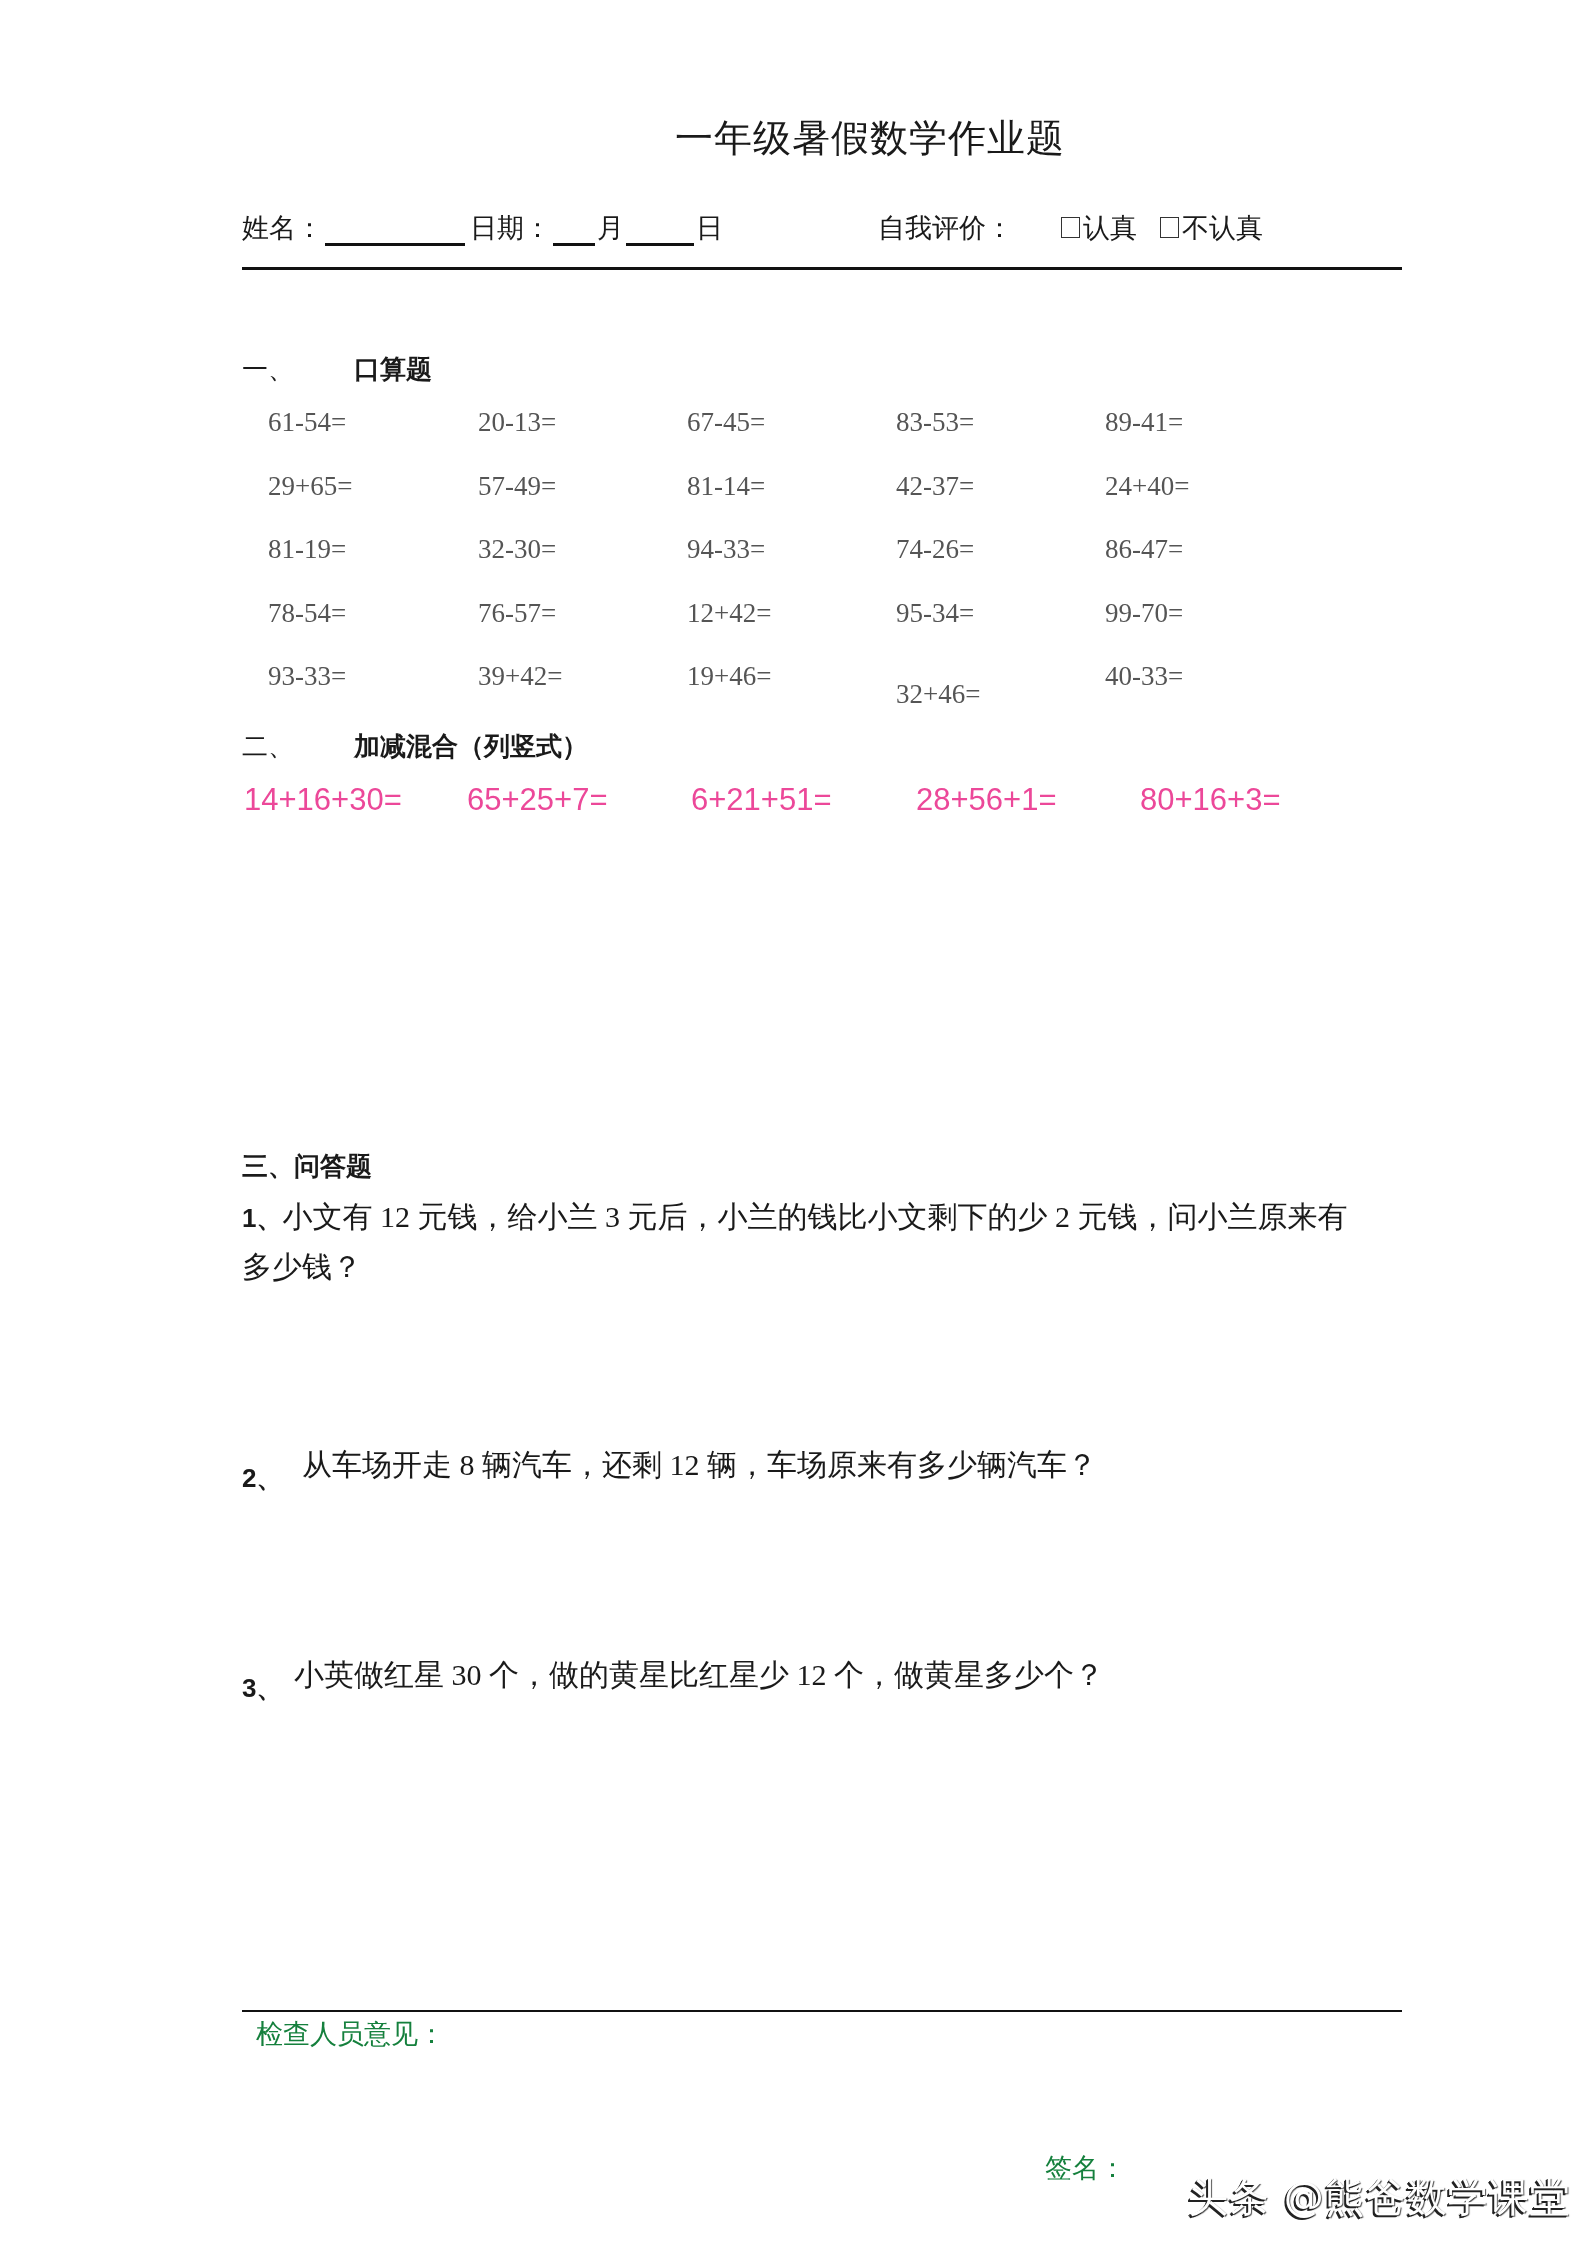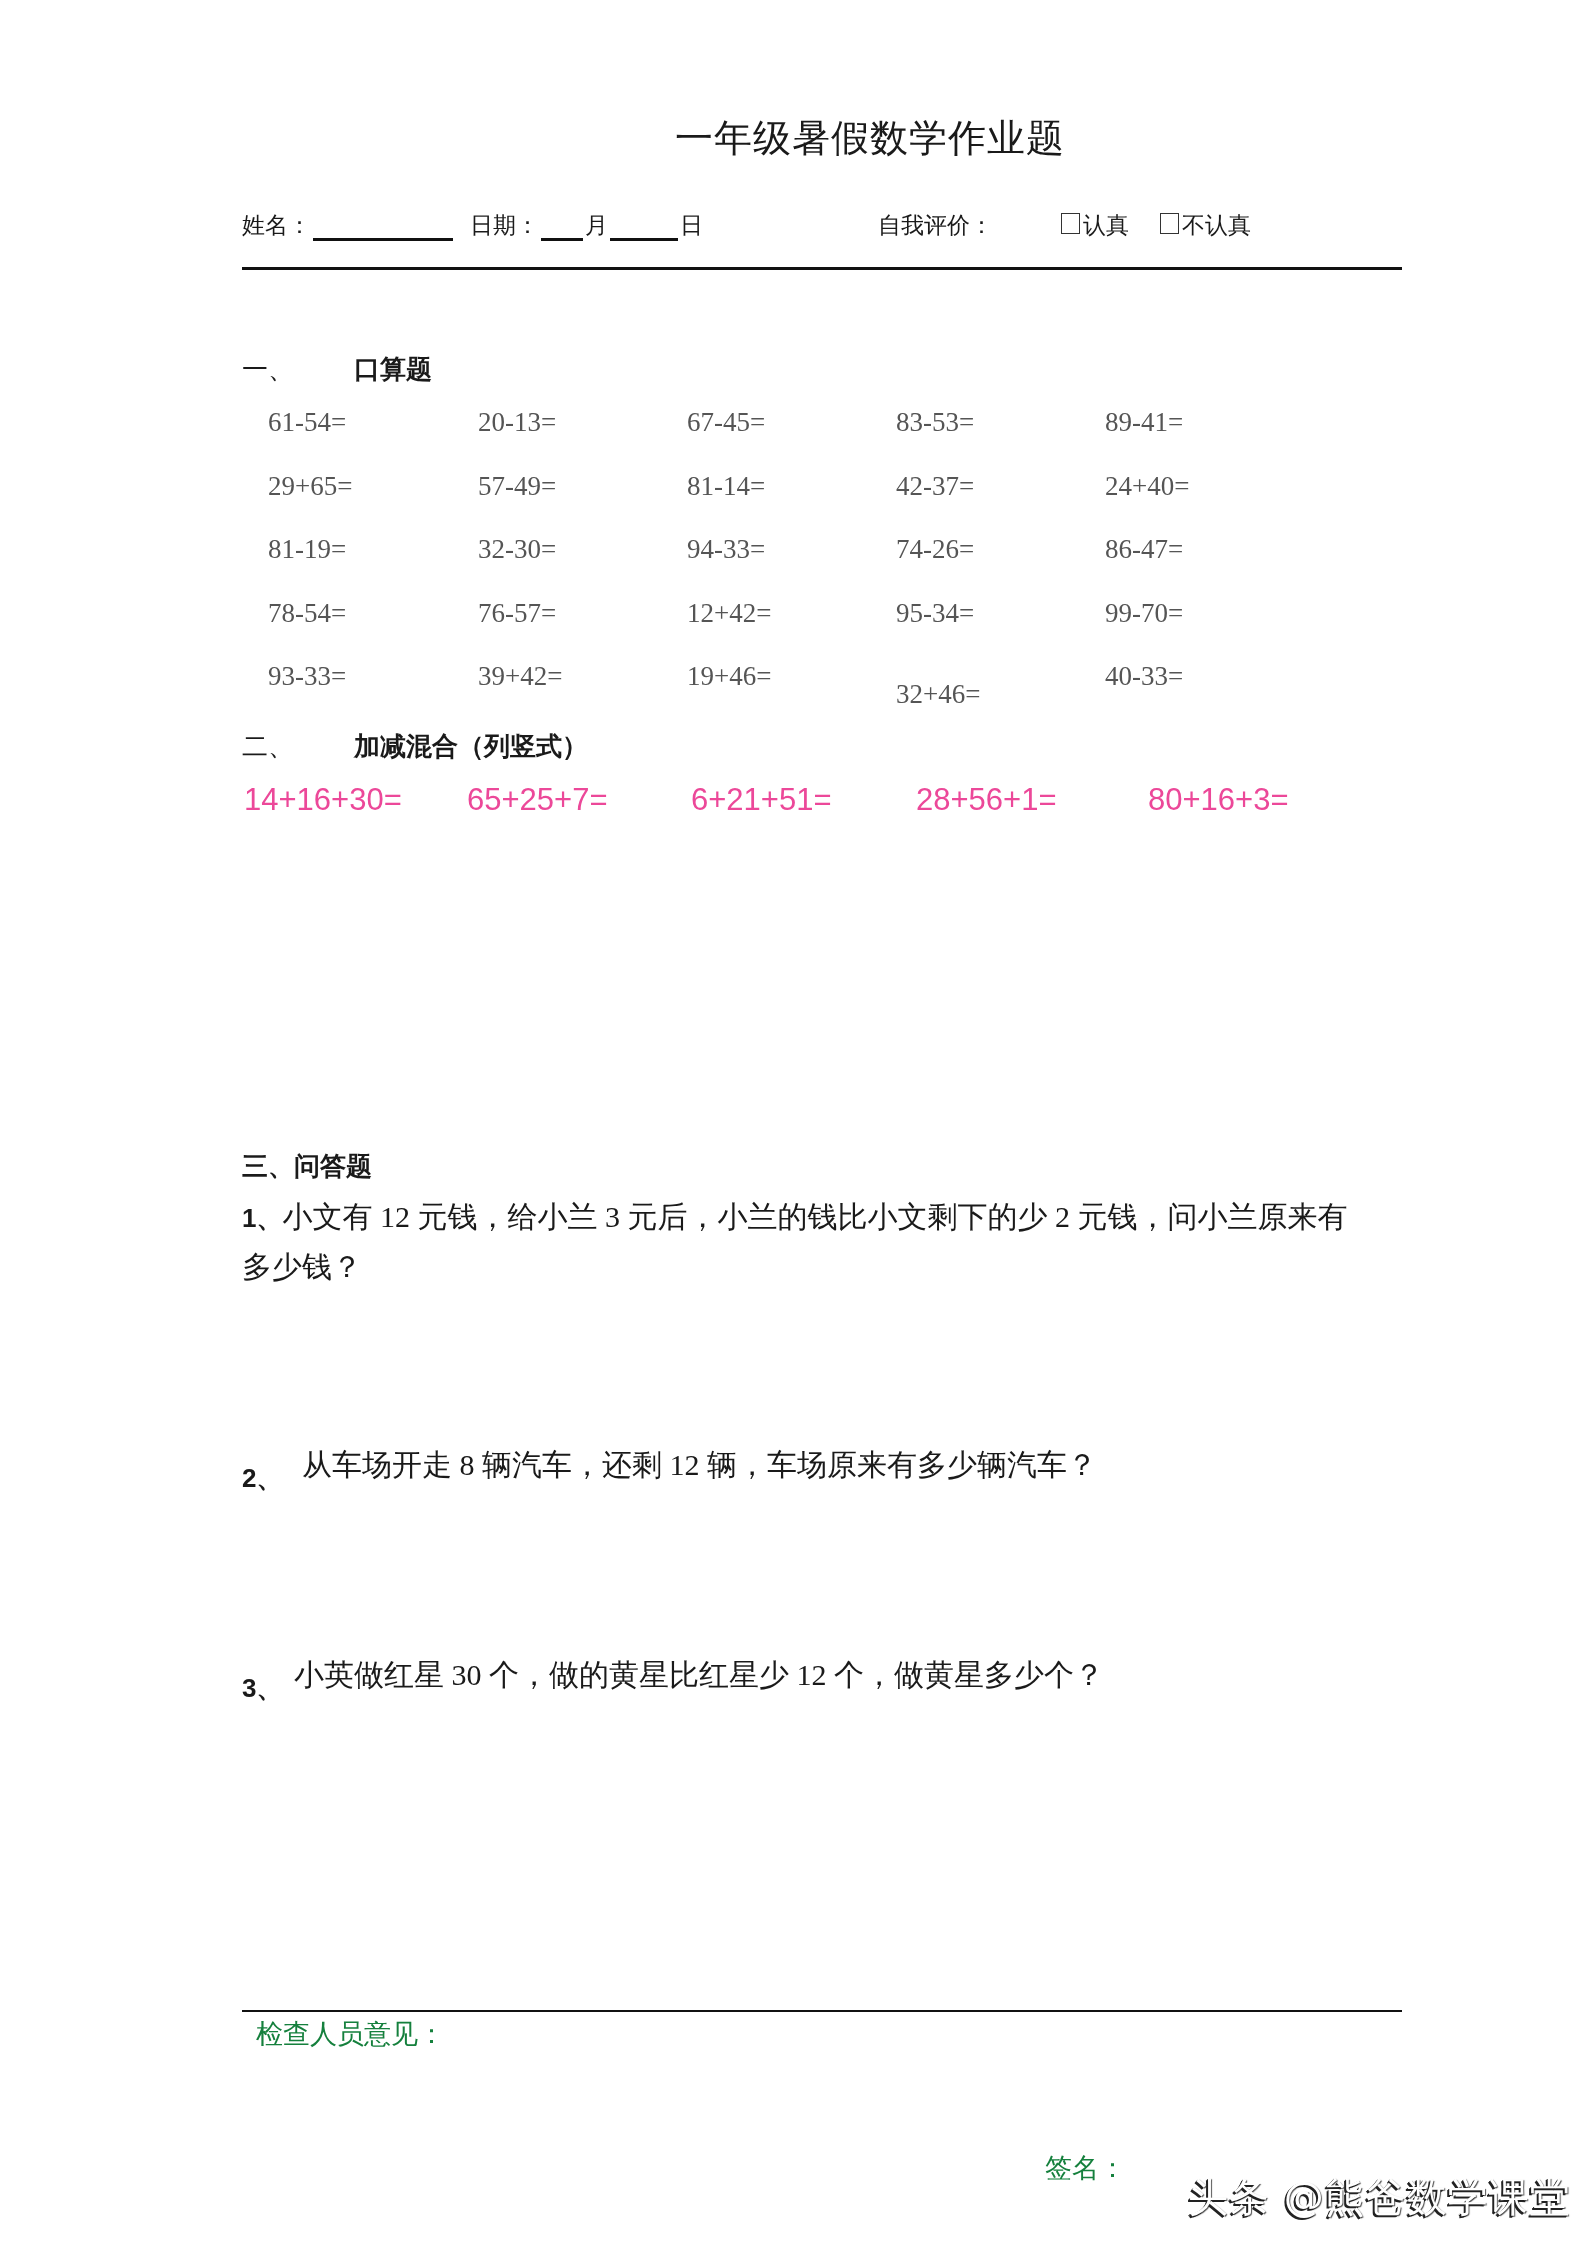--- a/index.html
+++ b/index.html
@@ -2,21 +2,21 @@
 <html><head>
 <meta charset="utf-8">
 <style>
   html, body { margin: 0; padding: 0; }
   body {
     width: 1587px; height: 2245px; background: #ffffff; position: relative; overflow: hidden;
     font-family: "DejaVu Serif", "Liberation Serif", serif; color: #1a1a1a;
   }
   .abs { position: absolute; white-space: nowrap; }
   .title { left: 0; width: 1740px; text-align: center; top: 113px; font-size: 38px; font-family: "DejaVu Sans", "Liberation Sans", sans-serif; font-weight: normal; letter-spacing: 1px; }
-  .hdr { top: 210px; font-size: 23px; font-family: "DejaVu Sans", "Liberation Sans", sans-serif; }
+  .hdr { top: 210px; font-size: 27px; font-family: "DejaVu Sans", "Liberation Sans", sans-serif; }
   .blank { display: inline-block; border-bottom: 3px solid #111; height: 28px; vertical-align: bottom; margin: 0 2px; }
   .checkbox { display: inline-block; width: 17px; height: 19px; border: 1.5px solid #333; vertical-align: -1px; margin-right: 3px; }
   .rule { position: absolute; left: 242px; width: 1160px; background: #111; }
   .sec { font-size: 26px; font-family: "DejaVu Sans", "Liberation Sans", sans-serif; font-weight: bold; }
   .sec .num { font-weight: normal; display: inline-block; width: 112px; }
   .oral { font-size: 27px; color: #555; font-family: Liberation Serif, serif; }
   .mix { font-size: 31px; color: #ec4899; font-family: Liberation Sans, sans-serif; }
   .q { font-size: 30px; font-family: "Liberation Serif", "DejaVu Serif", serif; color: #1a1a1a; }
   .qnum { font-family: "Liberation Sans", "DejaVu Sans", sans-serif; font-weight: bold; font-size: 26px; }
   .small { font-size: 27px; font-family: "DejaVu Sans", "Liberation Sans", sans-serif; color: #15803d; }
@@ -82,21 +82,21 @@
 </div>
 
 <div class="abs sec" style="left:242px; top:729px;">
   <span class="num">二、</span><span>加减混合（列竖式）</span>
 </div>
 <div>
   <div class="abs mix" style="left:244px; top:782px;">14+16+30=</div>
   <div class="abs mix" style="left:467px; top:782px;">65+25+7=</div>
   <div class="abs mix" style="left:691px; top:782px;">6+21+51=</div>
   <div class="abs mix" style="left:916px; top:782px;">28+56+1=</div>
-  <div class="abs mix" style="left:1140px; top:782px;margin-left:8px;">80+16+3=</div>
+  <div class="abs mix" style="left:1140px; top:782px;">80+16+3=</div>
 </div>
 
 <div class="abs sec" style="left:242px; top:1149px;">三、问答题</div>
 
 <div class="abs q" style="left:242px; top:1197px;">
   <span class="qnum">1、</span><span>小文有 12 元钱，给小兰 3 元后，小兰的钱比小文剩下的少 2 元钱，问小兰原来有</span>
 </div>
 <div class="abs q" style="left:242px; top:1247px;">多少钱？</div>
 
 <div class="abs q" style="left:242px; top:1445px;">

